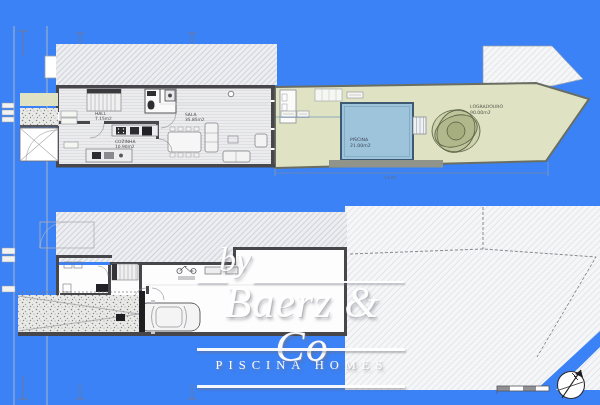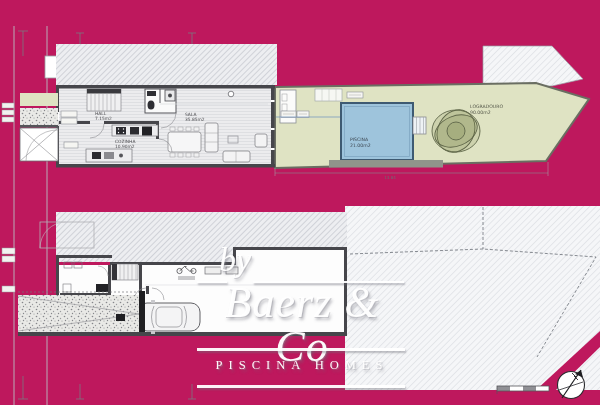--- a/index.html
+++ b/index.html
@@ -1,16 +1,16 @@
 <!DOCTYPE html>
 <html><head>
 <meta charset="utf-8">
 <style>
   html,body{margin:0;padding:0;background:#ffffff;}
-  .stage{position:relative;width:600px;height:405px;background:#be185d;overflow:hidden;
+  .stage{position:relative;width:600px;height:405px;background:#3b82f6;overflow:hidden;
          font-family:"DejaVu Sans",sans-serif;}
   .stage svg{position:absolute;left:0;top:0;}
   
   .wm{position:absolute;color:rgba(255,255,255,0.97);
       font-family:"Liberation Serif",serif;
       text-shadow:1px 1px 0 rgba(150,150,158,0.38), 2px 3px 3px rgba(108,108,120,0.42);
       pointer-events:none;}
   .wm-by{left:219px;top:241px;font-size:34px;font-style:italic;}
   .wm-brand{left:194px;top:281px;width:216px;font-size:44px;line-height:1;text-align:center;letter-spacing:1px;font-style:italic;}
   .wm-tag{left:194px;top:358px;width:216px;font-size:12.5px;letter-spacing:6px;text-align:center;}

